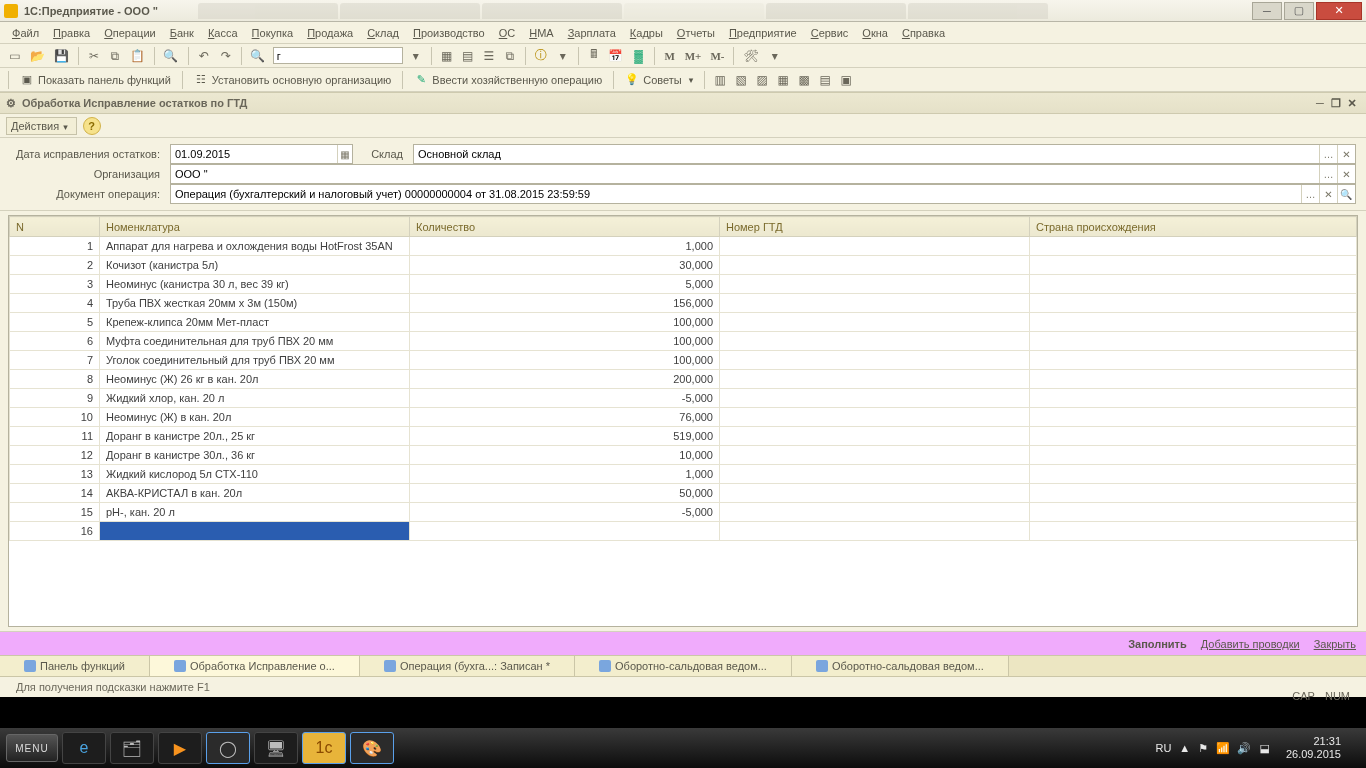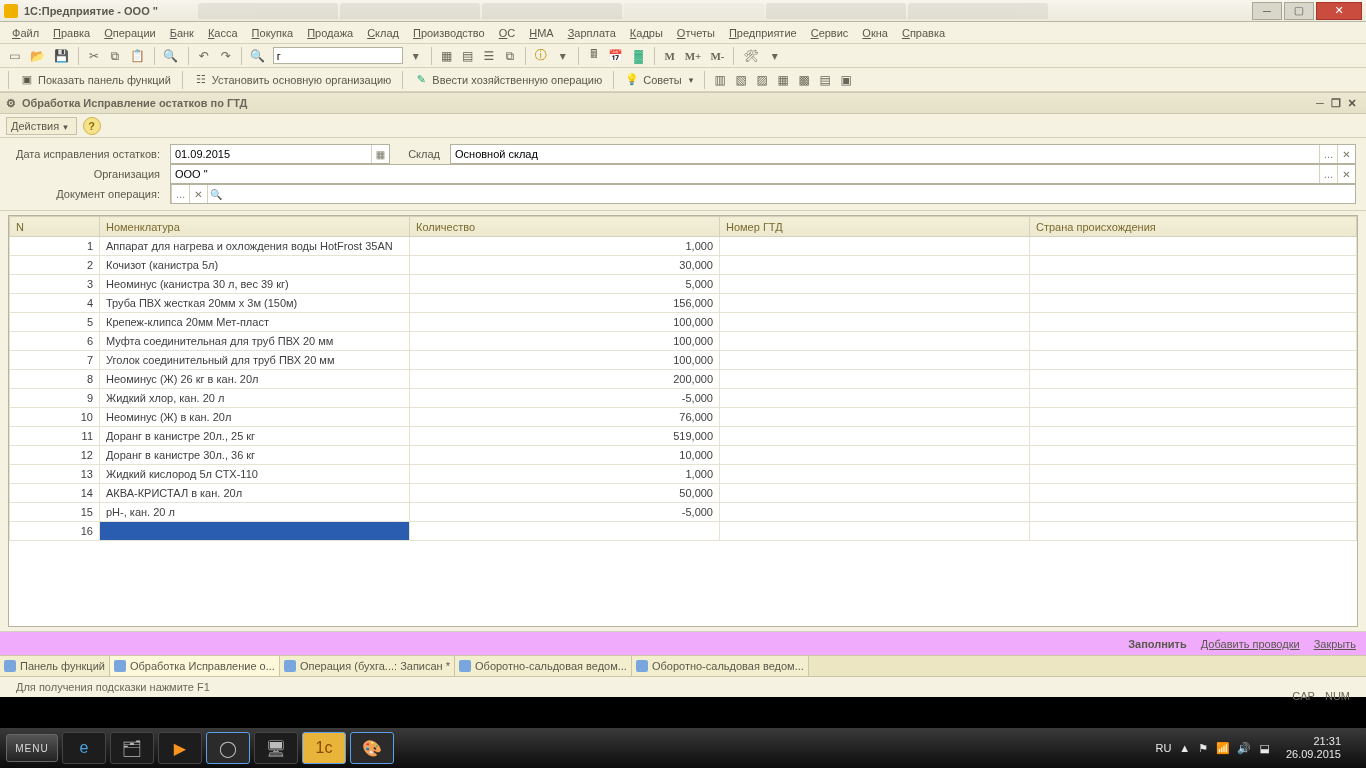--- a/index.html
+++ b/index.html
@@ -43,21 +43,21 @@
   .actions .dd::after{ content:"▾"; margin-left:4px; font-size:9px;}
   .actions .help { width:18px; height:18px; border:1px solid #d1b24a; border-radius:50%; background:#f6e28b; color:#8a6b00; display:flex; align-items:center; justify-content:center; font-weight:bold;}
 
   
   .form { background:#f5f2e1; padding:6px 10px; border-bottom:1px solid #d4d1bd; }
   .form .row { display:flex; align-items:center; gap:10px;}
   .form label { min-width:150px; text-align:right; color:#5a584c;}
   .ctrl { display:flex; align-items:center; background:#fff; border:1px solid #b5b29e; height:20px; }
   .ctrl input { border:0; outline:0; padding:0 4px; height:18px; background:transparent; }
   .ctrl .suffix { width:18px; height:18px; border-left:1px solid #d4d1bd; display:flex; align-items:center; justify-content:center; color:#7a7767; font-size:10px; cursor:default;}
-  .form .r1-date { width:220px;} .form .r1-date input{width:200px;}
+  .form .r1-date { width:183px;} .form .r1-date input{width:200px;}
   .form .r1-wh { flex:1;} .form .r1-wh input{flex:1;}
   .form .wide { flex:1; } .form .wide input{flex:1;}
 
   
   .tablewrap { background:#f5f2e1; padding:4px 8px; }
   .grid { background:#fff; border:1px solid #b5b29e; height:412px; overflow:hidden; }
   .grid table { width:100%; border-collapse:collapse; }
   .grid th { background:linear-gradient(#f4f0d8,#ece8cf); color:#7a6a2c; font-weight:normal; text-align:left; padding:3px 6px; border:1px solid #d4d1bd; height:20px;}
   .grid td { padding:2px 6px; border:1px solid #e6e3d2; color:#404040; height:19px; white-space:nowrap;}
   .grid td.n { text-align:right; color:#404040;}
@@ -65,21 +65,21 @@
   .grid tr.sel td.c-nom { background:#2a5db0; color:#fff; }
   .grid .c-n{width:90px;} .grid .c-nom{width:310px;} .grid .c-qty{width:310px;} .grid .c-gtd{width:310px;} .grid .c-orig{}
 
   
   .bottombar { background:#f0abfc; border-top:1px solid #d4d1bd; height:24px; display:flex; align-items:center; justify-content:flex-end; padding:0 10px; gap:14px;}
   .bottombar span { color:#5a584c; text-decoration:underline; cursor:default;}
   .bottombar span.bold { font-weight:bold; text-decoration:none;}
 
   
   .wintabs { height:22px; background:#ece6c2; border-top:1px solid #cbc6a7; border-bottom:1px solid #cbc6a7; display:flex; align-items:stretch; }
-  .wintabs .wtab { display:flex; align-items:center; gap:4px; padding:0 4px; border-right:1px solid #cbc6a7; color:#5a584c; background:#f3eecd; }
+  .wintabs .wtab { display:flex; align-items:center; gap:4px; padding:0 24px; border-right:1px solid #cbc6a7; color:#5a584c; background:#f3eecd; }
   .wintabs .wtab .dot { width:12px; height:12px; background:#7aa6de; border-radius:2px;}
   .wintabs .wtab.active { background:#fdf8da; }
 
   
   .status { height:20px; background:#f5f2e1; display:flex; align-items:center; padding:0 16px; color:#6a675a; }
   .status .sp{flex:1;}
   .status .cap{ margin-left:10px;margin-top:17px;}
 
   
   .taskbar { height:40px; background:linear-gradient(#3a3a3a,#0c0c0c); display:flex; align-items:center; padding:0 6px; position:absolute; bottom:0; left:0; right:0;}
@@ -245,20 +245,21 @@
     <label>Организация</label>
     <div class="ctrl wide">
       <input value="ООО &quot;" style="">
       <span class="suffix">…</span>
       <span class="suffix">✕</span>
     </div>
   </div>
   <div class="row">
     <label>Документ операция:</label>
     <div class="ctrl wide">
+      <input value="Операция (бухгалтерский и налоговый учет) 00000000004 от 31.08.2015 23:59:59" style="">
       <span class="suffix">…</span>
       <span class="suffix">✕</span>
       <span class="suffix">🔍</span>
     </div>
   </div>
 </div>
 
 <div class="tablewrap">
   <div class="grid">
     <table>

